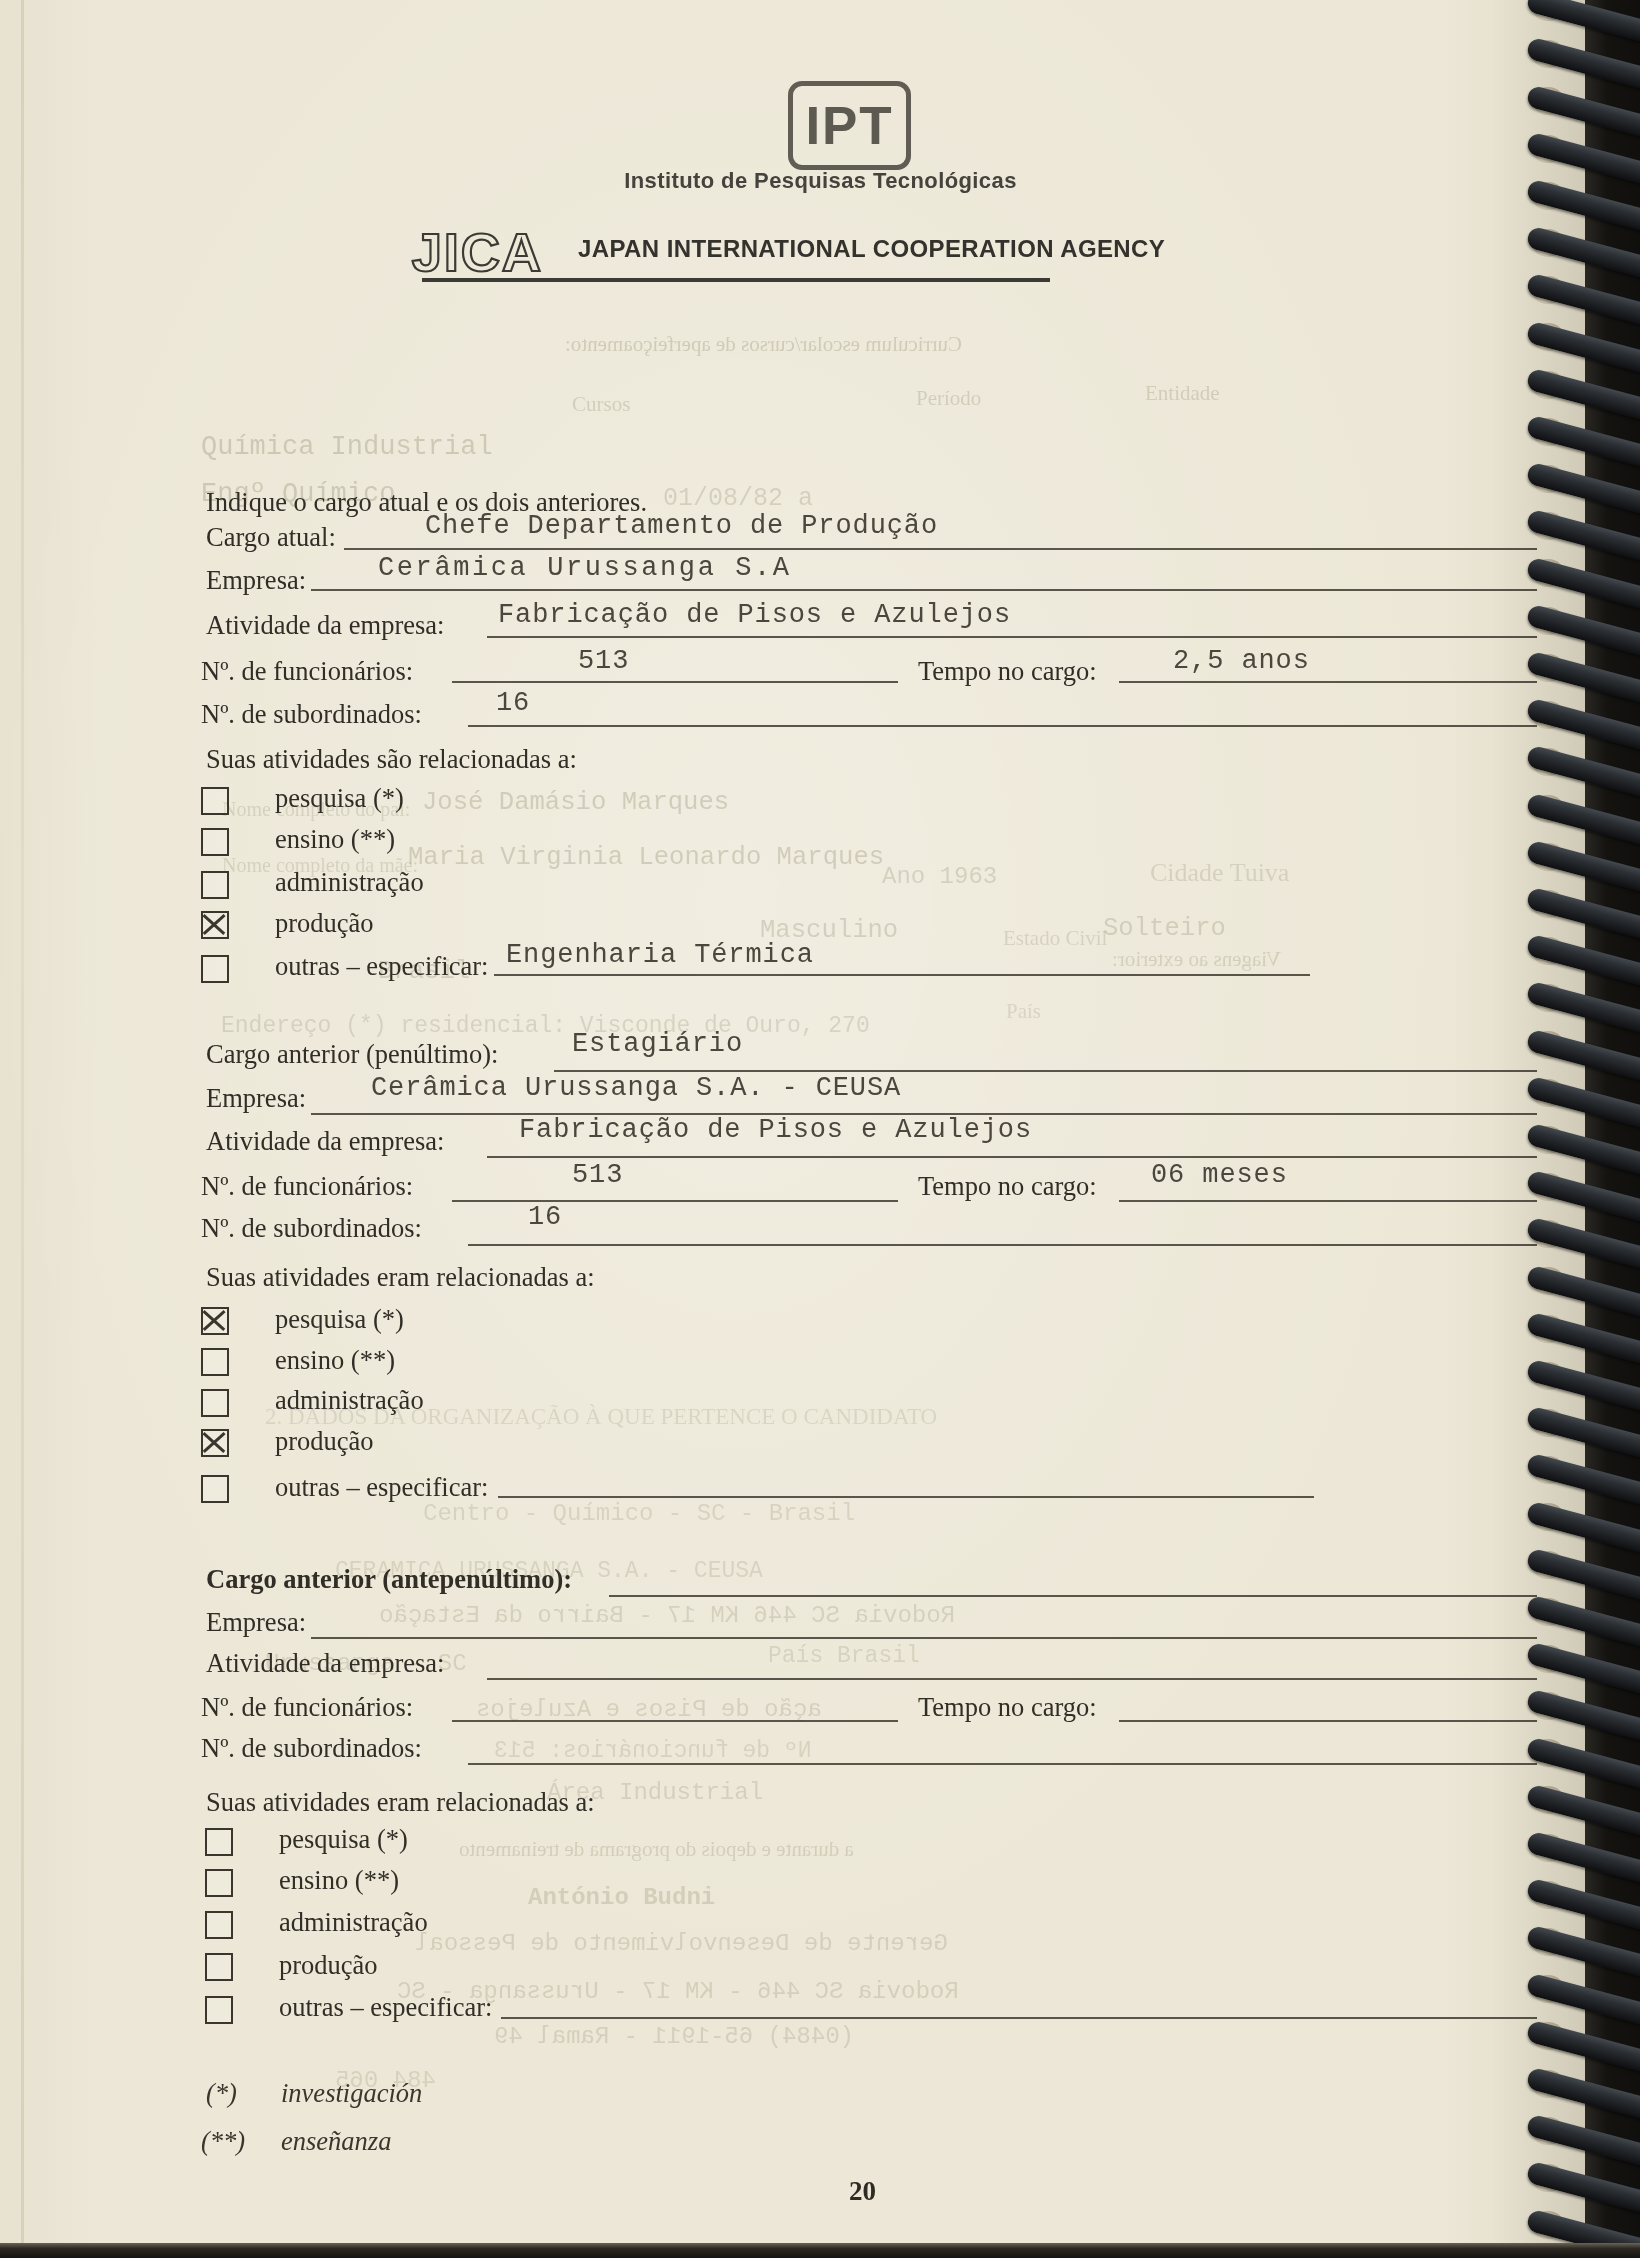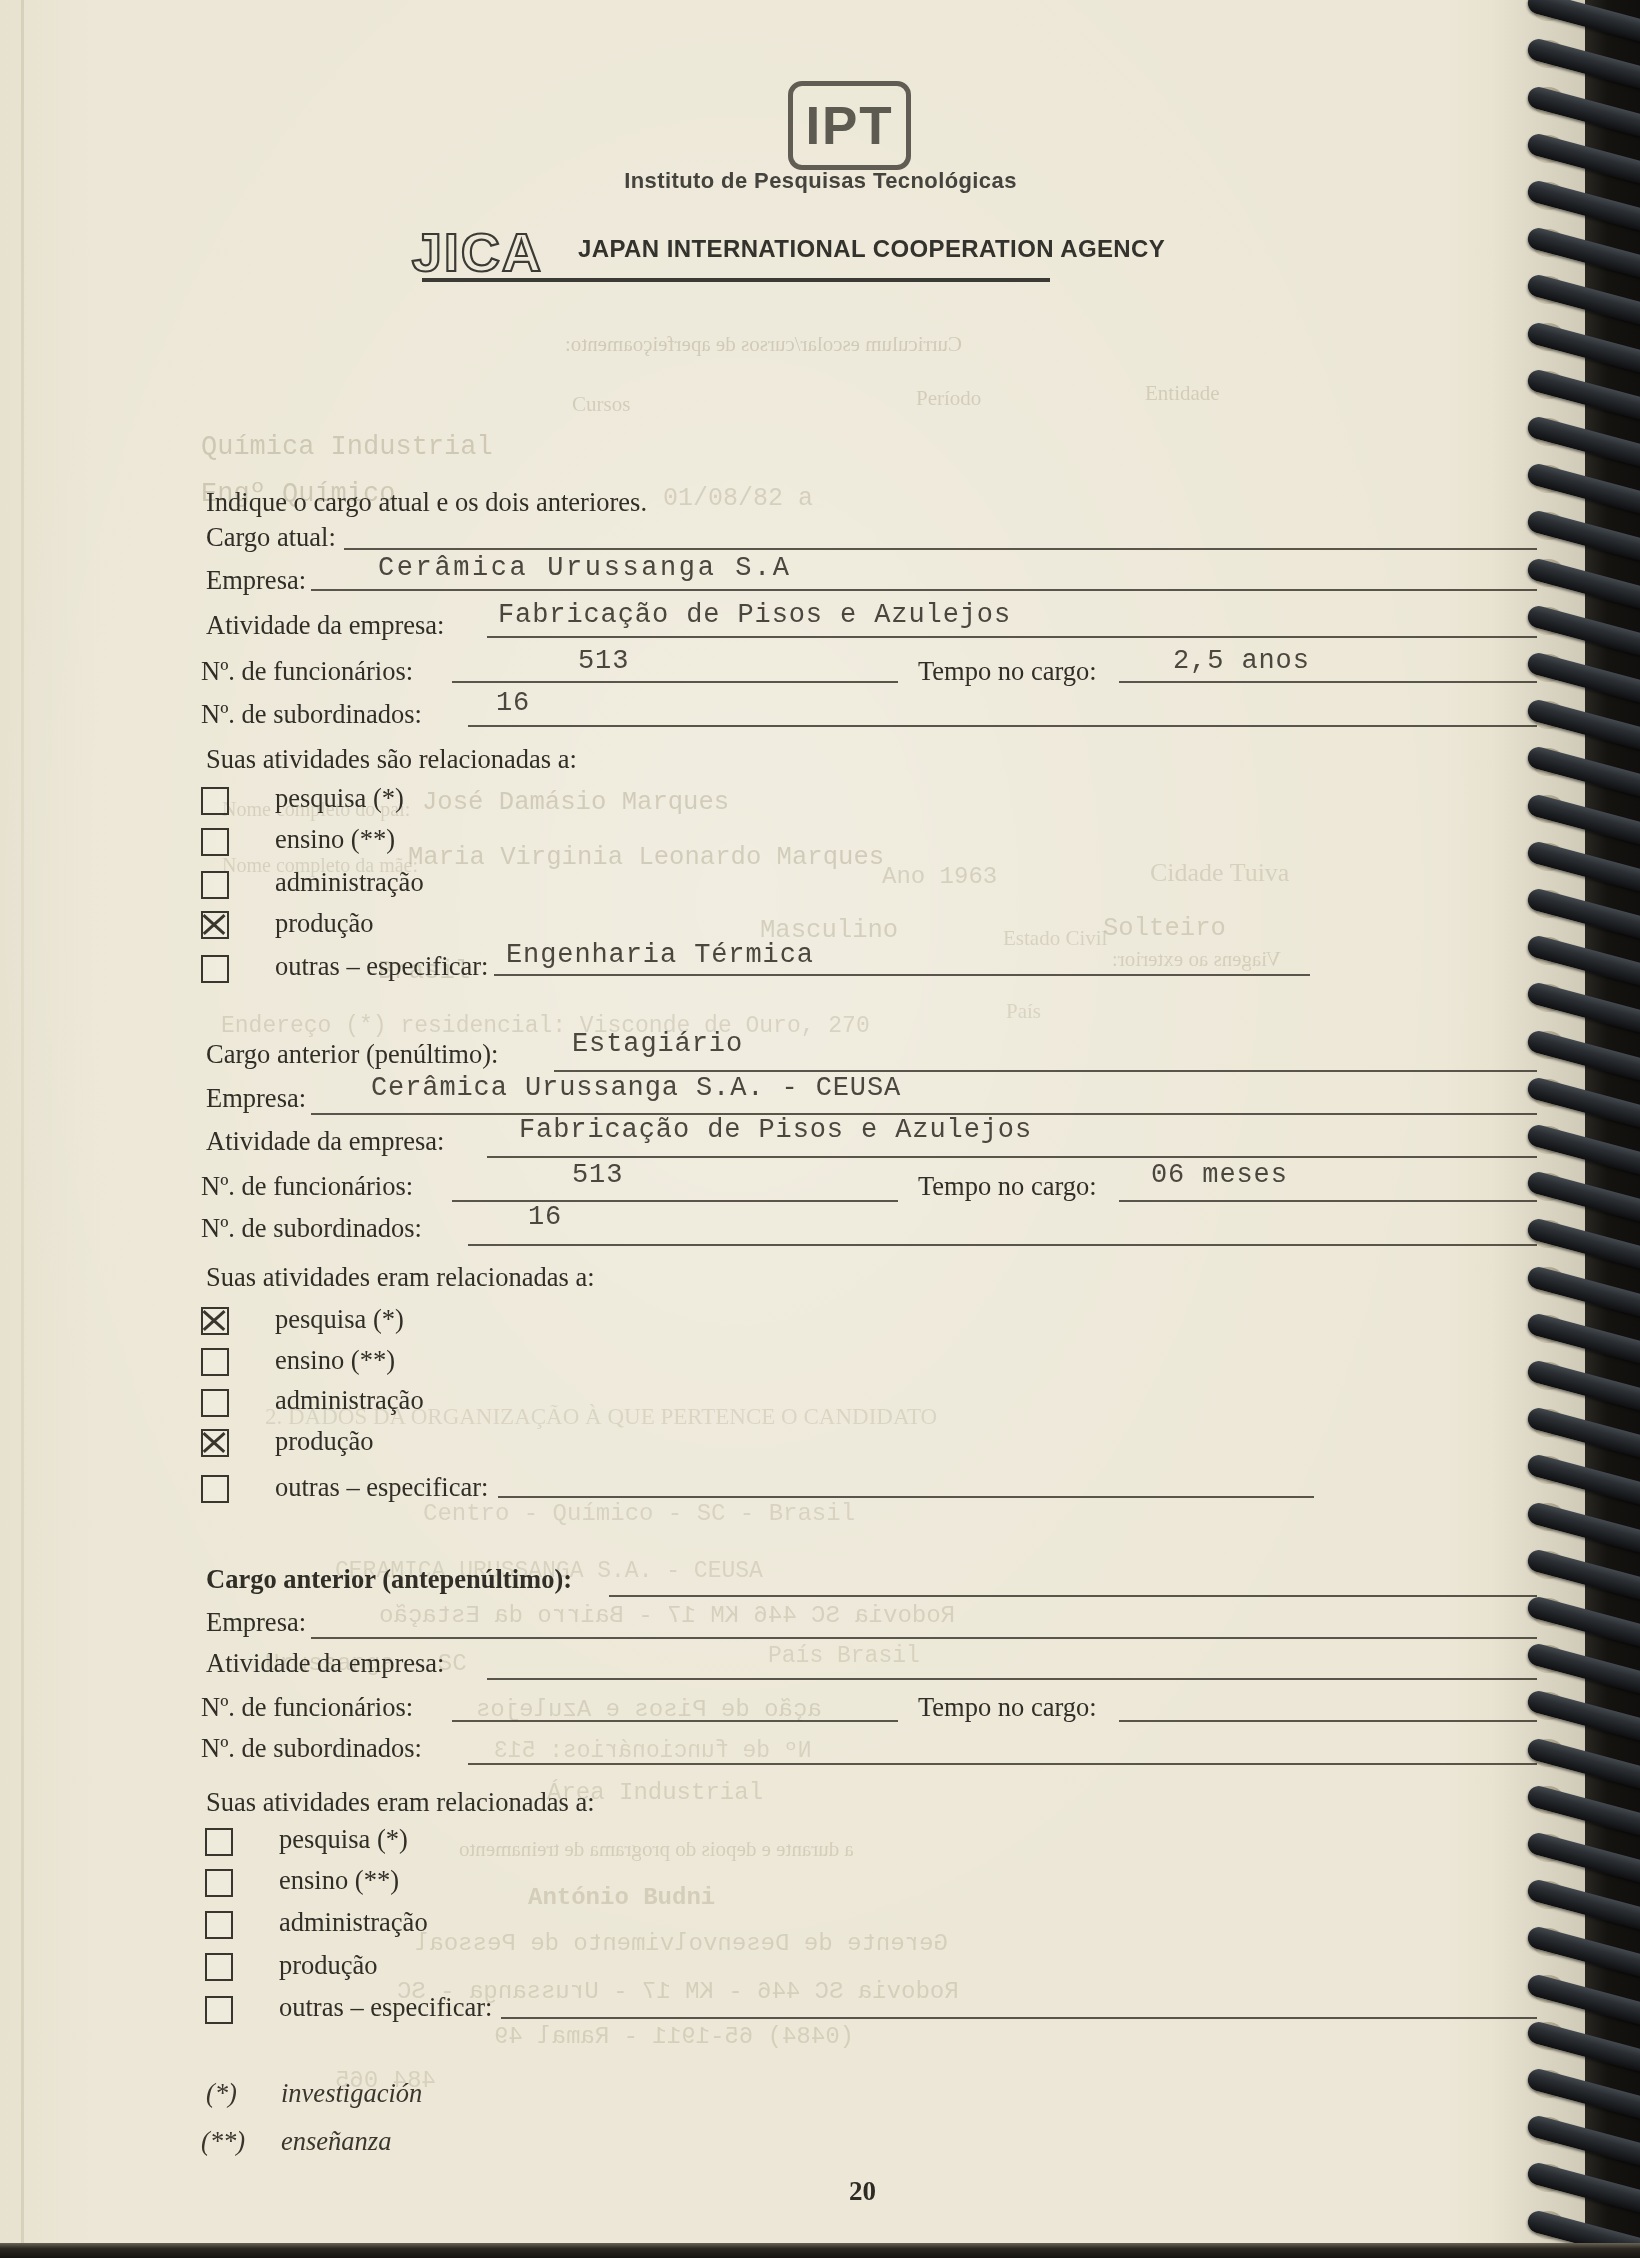--- a/index.html
+++ b/index.html
@@ -106,20 +106,21 @@
       <text x="4" y="62" font-family="Liberation Sans, DejaVu Sans, sans-serif" font-weight="bold" font-size="62" fill="none" stroke="#3b3a35" stroke-width="2.5" letter-spacing="2">JICA</text>
     </svg>
   </div>
   <div class="abs jica-title">JAPAN INTERNATIONAL COOPERATION AGENCY</div>
   <div class="abs jica-rule"></div>
 
   <div class="abs lbl" style="left:206px;top:487px;">Indique o cargo atual e os dois anteriores.</div>
 
   <div class="abs lbl" style="left:206px;top:522px;">Cargo atual:</div>
   <div class="abs hline" style="left:344px;top:548px;width:1193px;"></div>
+  <div class="abs val" style="left:425px;top:511px;">Chefe Departamento de Produção</div>
 
   <div class="abs lbl" style="left:206px;top:565px;">Empresa:</div>
   <div class="abs hline" style="left:311px;top:589px;width:1226px;"></div>
   <div class="abs val" style="left:378px;top:553px;letter-spacing:2.6px;">Cerâmica Urussanga S.A</div>
 
   <div class="abs lbl" style="left:206px;top:610px;">Atividade da empresa:</div>
   <div class="abs hline" style="left:487px;top:636px;width:1050px;"></div>
   <div class="abs val" style="left:498px;top:600px;">Fabricação de Pisos e Azulejos</div>
 
   <div class="abs lbl" style="left:201px;top:656px;">Nº. de funcionários:</div>

